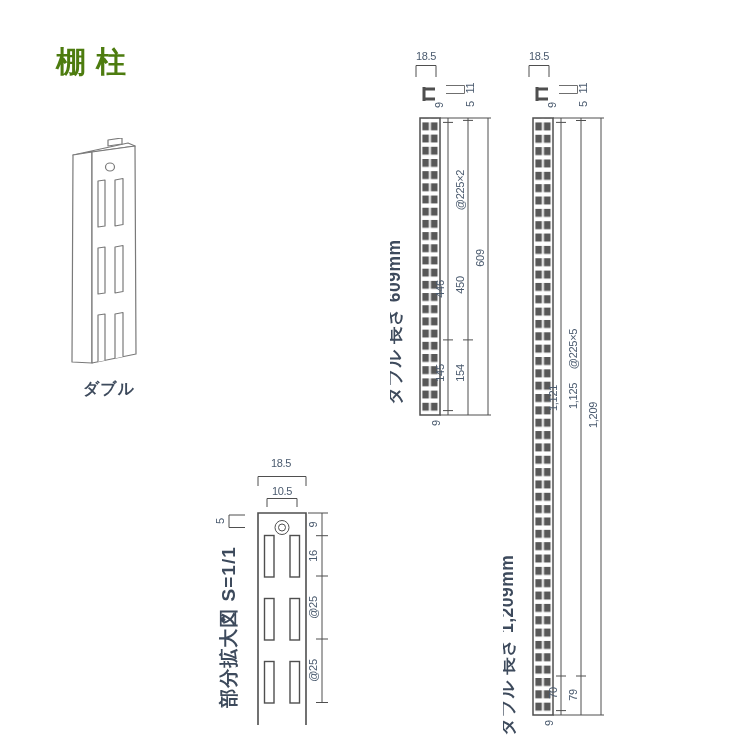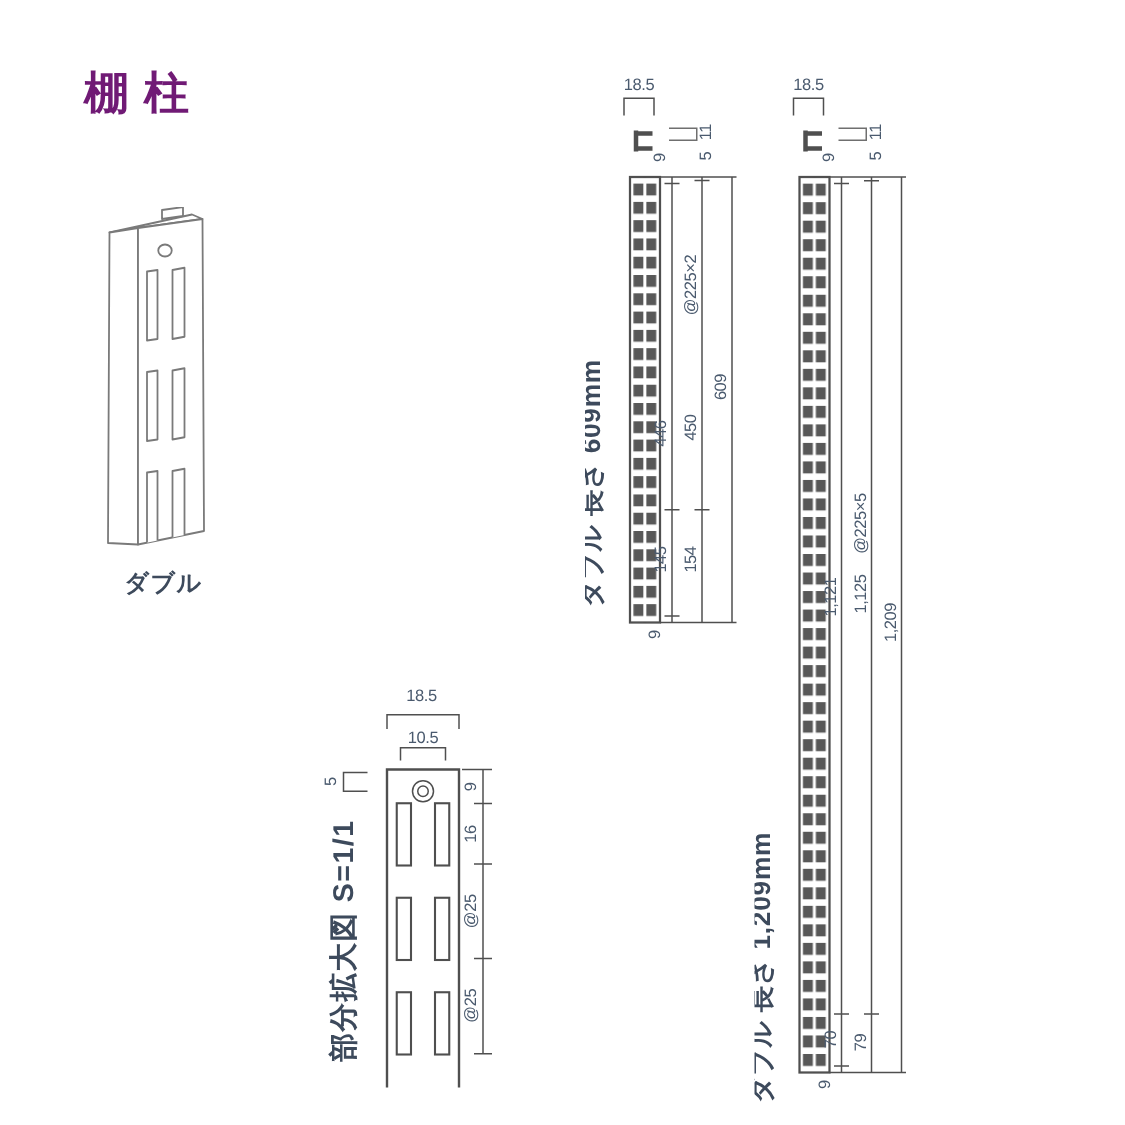--- a/index.html
+++ b/index.html
@@ -3,21 +3,21 @@
 <meta charset="utf-8">
 <style>
   html,body{margin:0;padding:0;background:#ffffff;}
   #canvas{
     position:relative;width:750px;height:750px;background:#ffffff;overflow:hidden;
     font-family:"Liberation Sans","DejaVu Sans",sans-serif;
   }
   .abs{position:absolute;}
   #page-title{
     left:56px;top:42px;font-size:30px;font-weight:bold;
-    letter-spacing:10px;color:#701a75;
+    letter-spacing:10px;color:#4d7c0f;
   }
   svg{display:block;}
   svg text{
     font-family:"Liberation Sans","DejaVu Sans",sans-serif;
     fill:#4a5a6e;font-size:11px;letter-spacing:-0.3px;
   }
   svg text.cap{fill:#3d4a5c;font-size:16px;font-weight:bold;letter-spacing:1px;}
   svg text.dtitle{fill:#3d4a5c;font-size:19px;font-weight:bold;letter-spacing:1px;}
   svg text.coltitle{fill:#3d4a5c;font-size:17.5px;font-weight:bold;letter-spacing:0.5px;}
   .ln{stroke:#4f4f4f;stroke-width:1;fill:none;}

